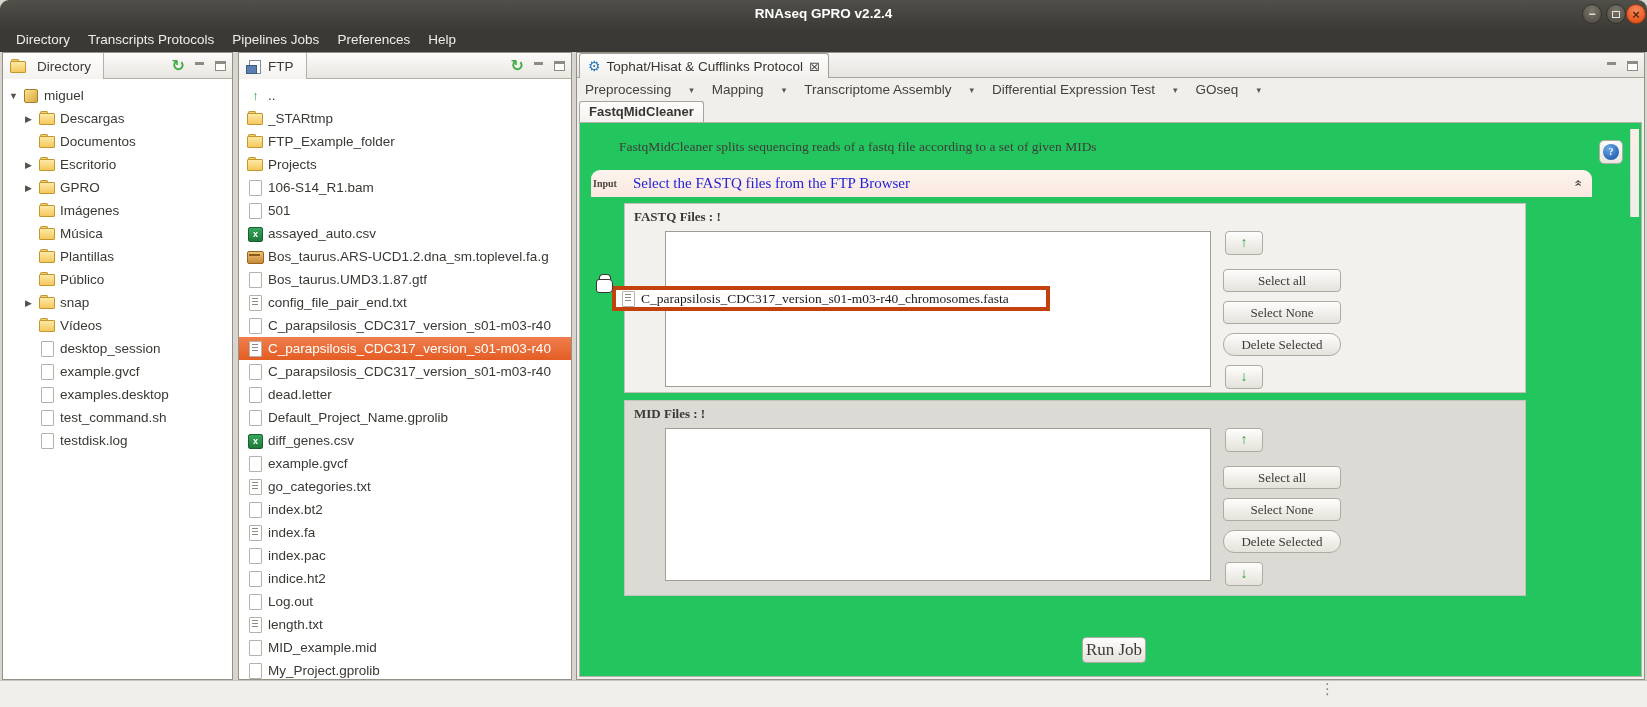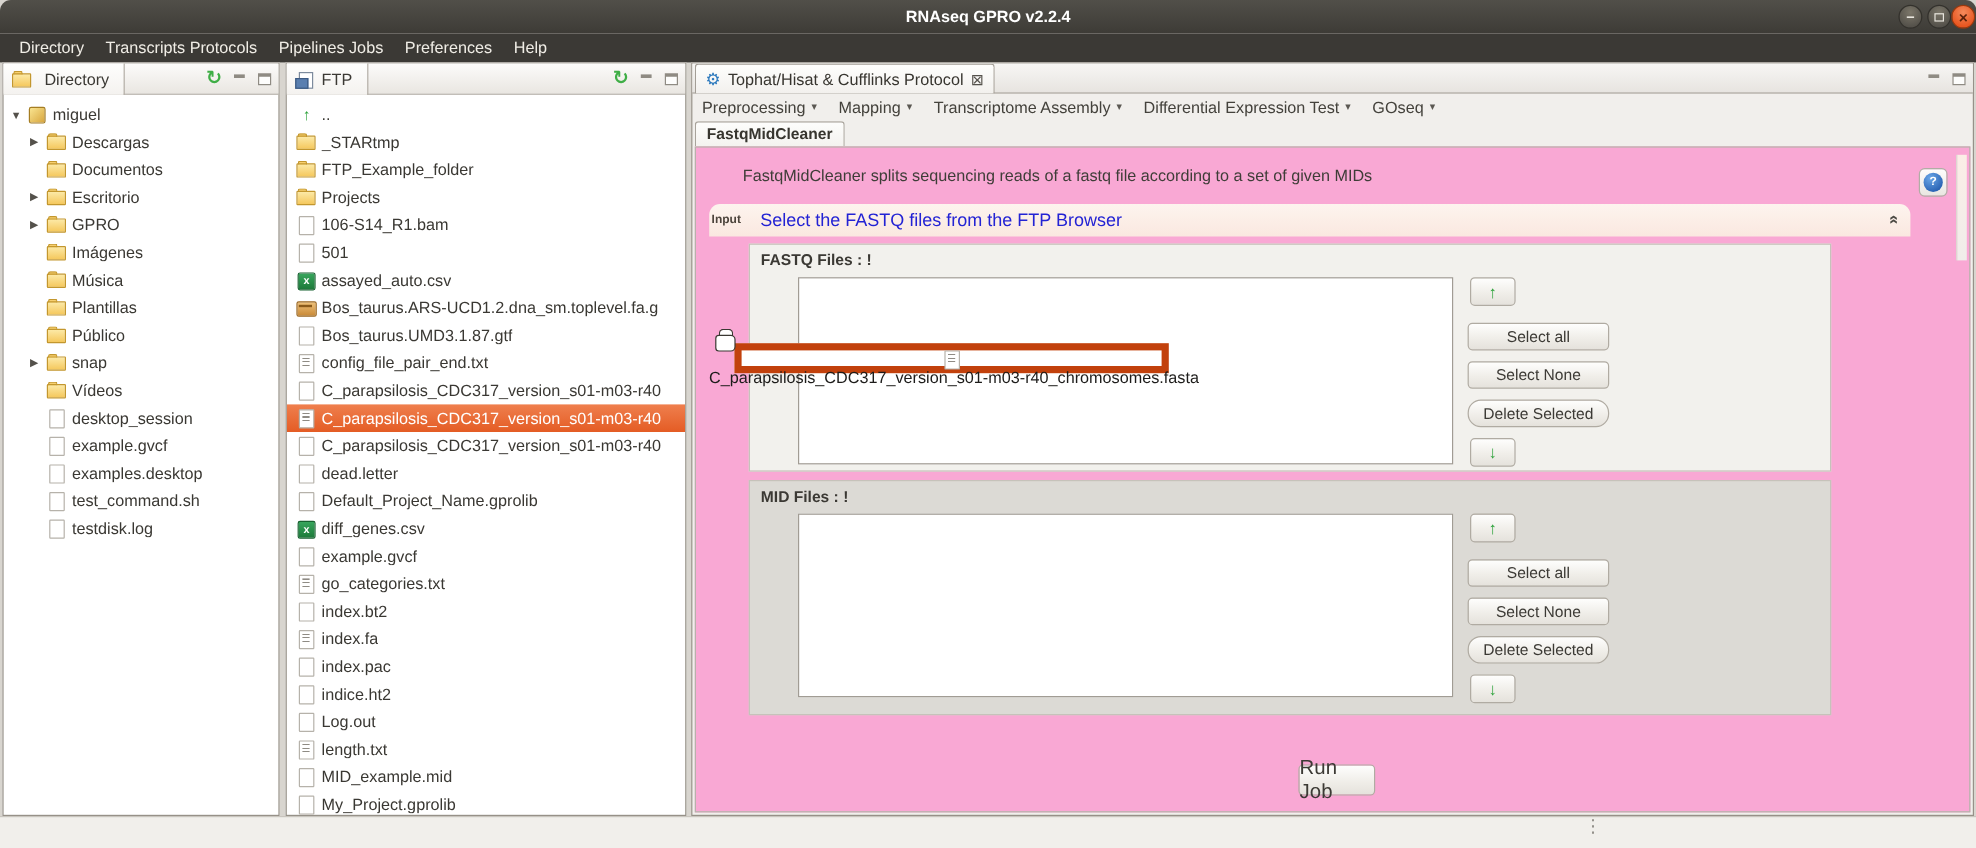--- a/index.html
+++ b/index.html
@@ -75,27 +75,27 @@
   
   .main-tabstrip{position:absolute;top:0;left:0;right:0;height:25px;
     background:linear-gradient(#f7f6f4,#e7e4e0);border-bottom:1px solid #a9a49c;}
   .main-tab{position:absolute;left:2px;top:0;height:25px;display:flex;align-items:center;gap:6px;
     padding:0 8px;background:linear-gradient(#fefefd,#f2f0ed);border:1px solid #a39e96;border-bottom:none;
     border-radius:3px 3px 0 0;font-size:13.5px;color:#37352f;}
   .gear{color:#2a78bd;font-size:14px;line-height:1;}
   .tabclose{color:#55524c;font-size:13px;line-height:1;}
   .proto-menus{position:absolute;top:25px;left:0;right:0;height:23px;display:flex;align-items:center;
     gap:18px;padding-left:8px;font-size:13.5px;color:#44423c;}
-  .proto-menu{display:flex;align-items:center;gap:5px;justify-content:center;}
+  .proto-menu{display:flex;align-items:center;gap:18px;justify-content:center;}
   .caret{font-size:9px;color:#5b5852;}
   .subtab{position:absolute;left:2px;top:48px;height:21px;padding:0 9px;line-height:20px;
     background:linear-gradient(#fdfdfc,#f4f2ef);border:1px solid #a8a39b;border-bottom:none;
     border-radius:3px 3px 0 0;font-size:13px;color:#37352f;font-weight:bold;}
 
-  .form{position:absolute;top:69px;left:2px;right:2px;bottom:2px;background:#f9a8d4;border:1px solid #b7b2aa;}
+  .form{position:absolute;top:69px;left:2px;right:2px;bottom:2px;background:#22c55e;border:1px solid #b7b2aa;font-family:Liberation Serif, serif;}
   .descr{position:absolute;left:39px;top:16px;font-size:13.5px;color:#3f3d38;}
   .help-btn{position:absolute;right:18px;top:17px;width:24px;height:24px;border-radius:5px;
     background:linear-gradient(#fdfdfc,#e9e6e1);border:1px solid #b1ada5;
     display:flex;align-items:center;justify-content:center;}
   .help-ball{width:16px;height:16px;border-radius:50%;color:#fff;text-align:center;
     background:radial-gradient(circle at 35% 28%,#6aa7e8,#2a63b4 75%);
     font-weight:bold;font-size:10px;line-height:16px;}
   .input-bar{position:absolute;left:11px;top:47px;width:1001px;height:27px;
     background:linear-gradient(#fdf4ee,#fae8e0);border-radius:9px 9px 0 0;
     display:flex;align-items:center;}
@@ -115,23 +115,23 @@
   .btncol{position:absolute;left:598px;top:27px;width:122px;height:160px;}
   .btn{background:linear-gradient(#fefefd,#f0eee9 55%,#e5e2dc);border:1px solid #b0aba2;
     border-radius:4px;color:#3c3a35;display:flex;align-items:center;justify-content:center;}
   .mini-btn{position:absolute;left:2px;width:38px;height:24px;}
   .arrow-green{color:#2fa33c;font-weight:bold;font-size:14px;line-height:1;}
   .push-btn{position:absolute;left:0;width:118px;height:23px;font-size:13px;}
   .b-up{top:0;}.b-selall{top:38px;}.b-selnone{top:70px;}.b-del{top:102px;border-radius:11px;}.b-down{top:134px;}
   .run-btn{position:absolute;left:502px;top:514px;width:64px;height:26px;font-size:17px;}
 
   
-  .drag-tip{position:absolute;left:32px;top:163px;width:362px;height:25px;z-index:5;
-    background:#fff;border:6px solid #c2410c;display:flex;align-items:center;padding-left:4px;
-    font-size:13.5px;color:#1d1c1a;white-space:nowrap;flex-direction:column;}
+  .drag-tip{position:absolute;left:32px;top:163px;width:438px;height:25px;z-index:5;
+    background:#fff;border:4px solid #c2410c;display:flex;align-items:center;padding-left:4px;
+    font-size:13.5px;color:#1d1c1a;white-space:nowrap;}
   .hand{position:absolute;left:15px;top:151px;width:21px;height:19px;z-index:6;}
   .hand::before{content:"";position:absolute;top:0;left:4px;width:10px;height:7px;background:#fff;
     border:1.5px solid #3a3832;border-bottom:none;border-radius:4px 4px 0 0;}
   .hand::after{content:"";position:absolute;top:5px;left:1px;right:3px;bottom:0;background:#fff;
     border:1.5px solid #3a3832;border-radius:3px 4px 4px 3px;}
 
   
   .statusbar{position:absolute;left:0;bottom:0;width:100%;height:27px;background:#f1efeb;border-top:1px solid #c9c5be;}
   .gripper{position:absolute;left:1320px;top:3px;color:#8d8a84;font-size:15px;line-height:9px;}
 </style>

